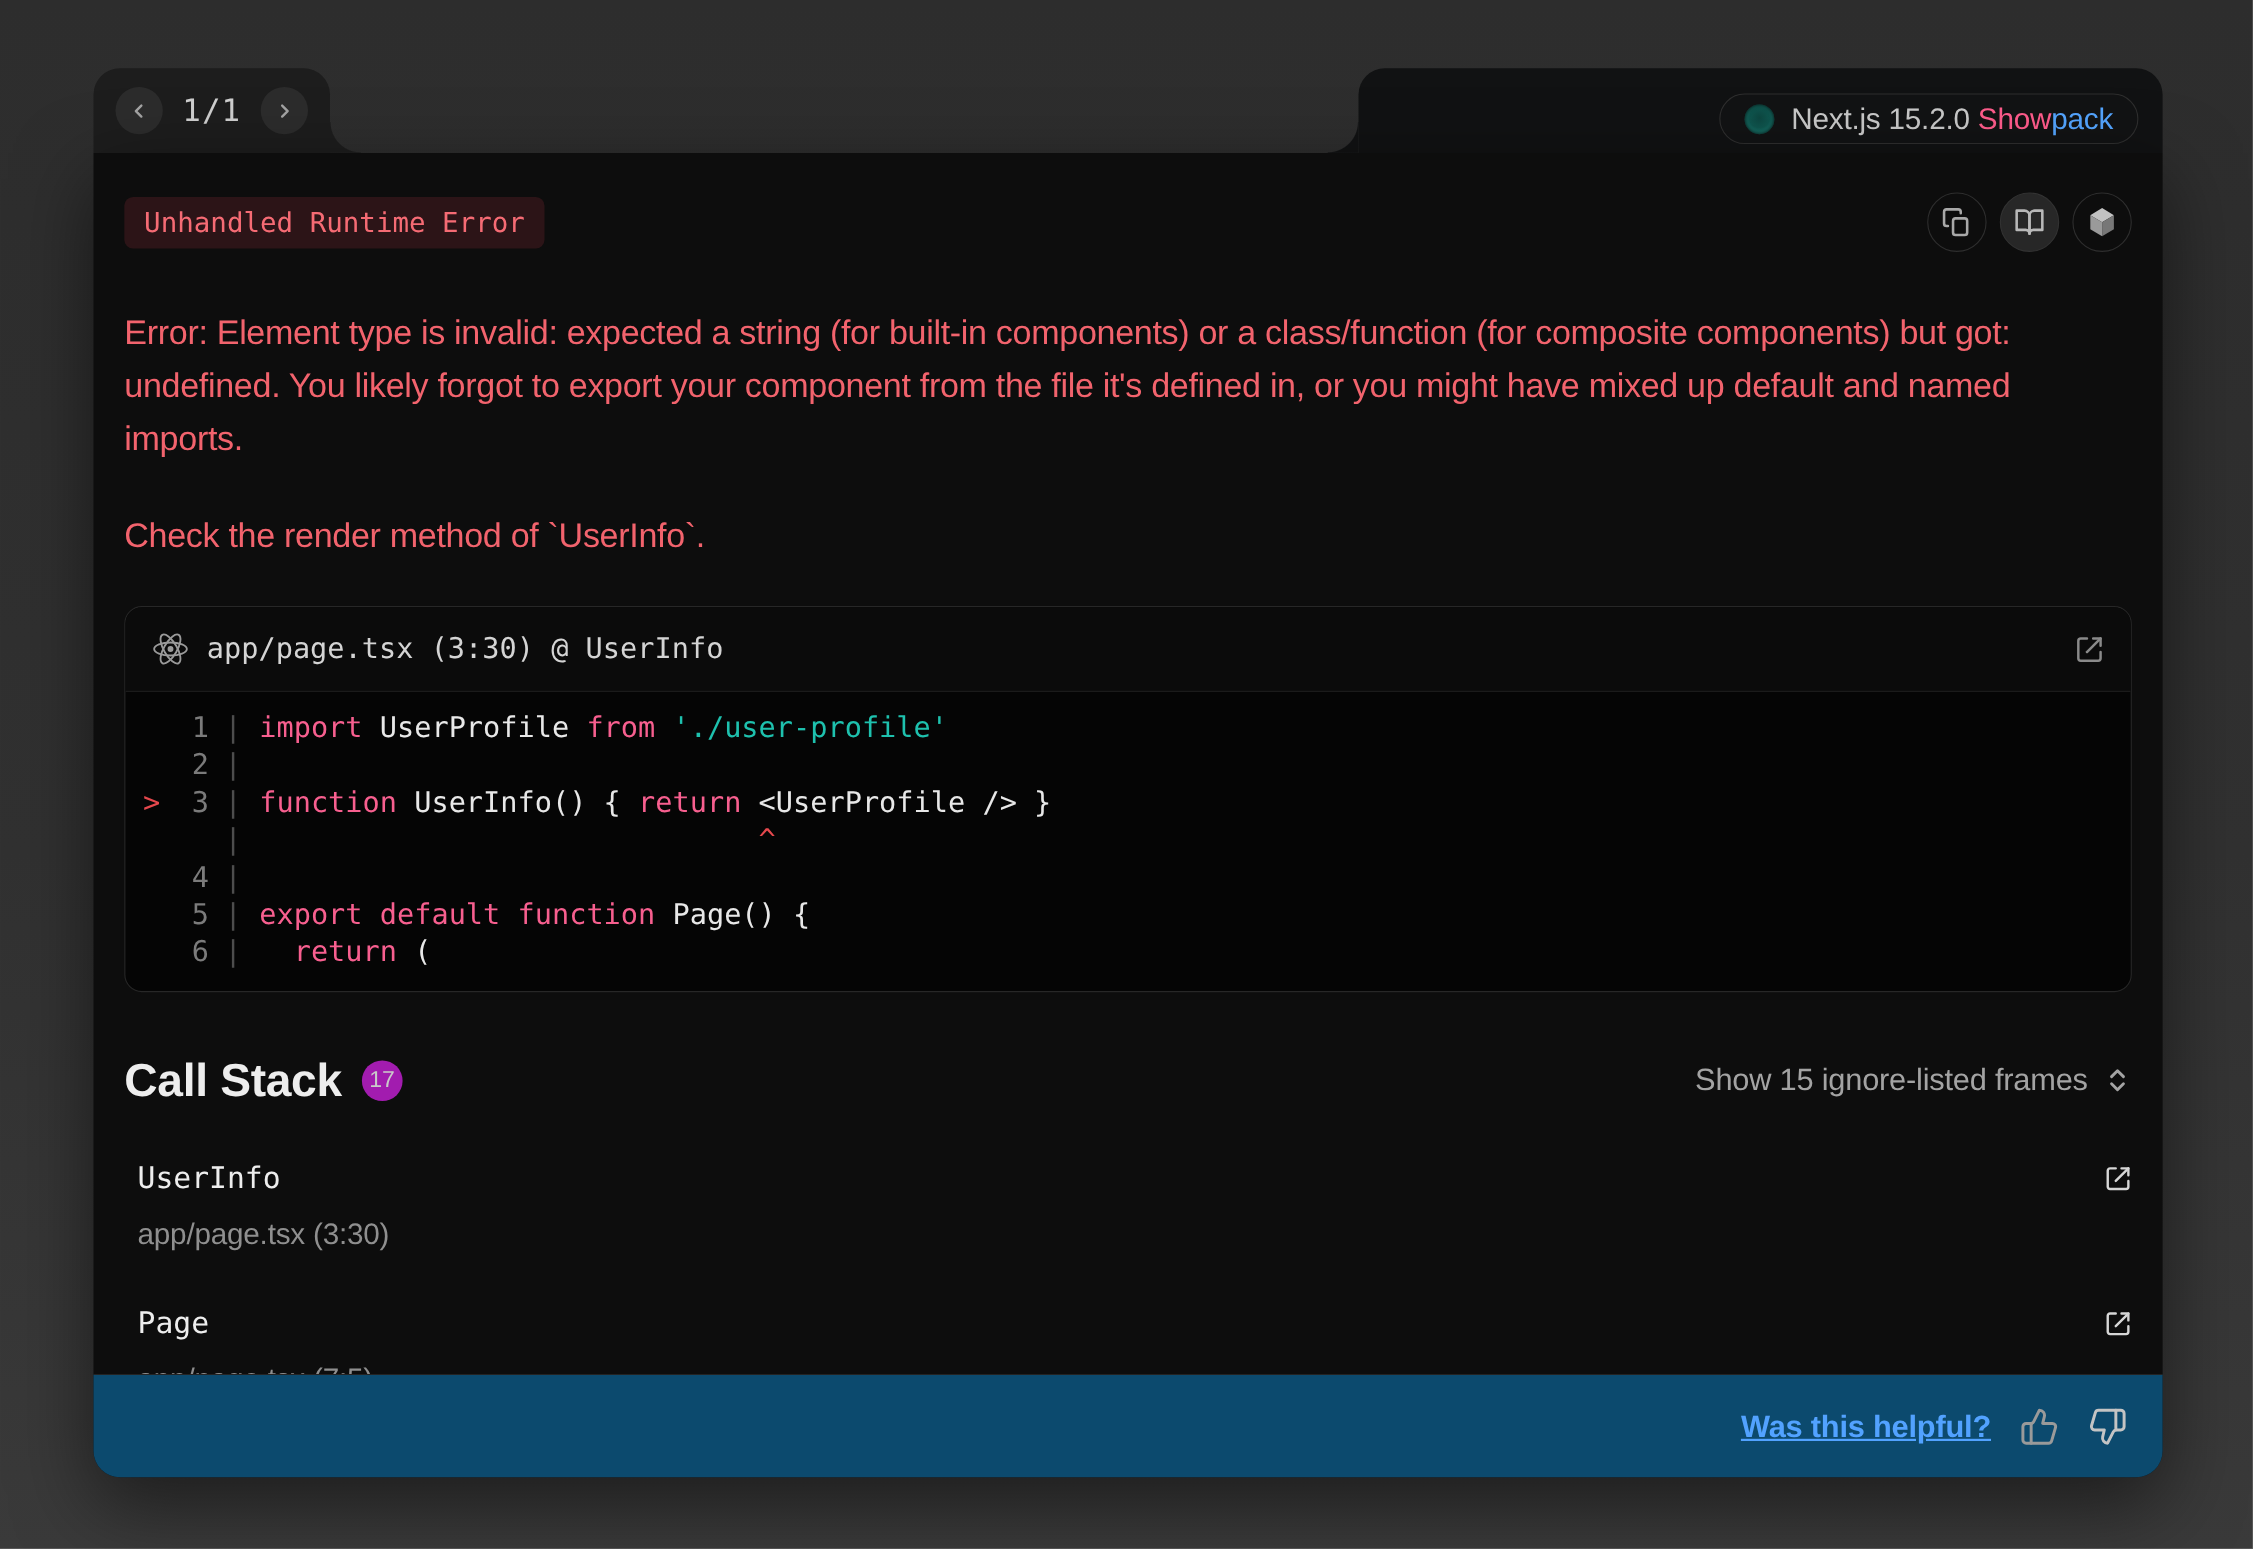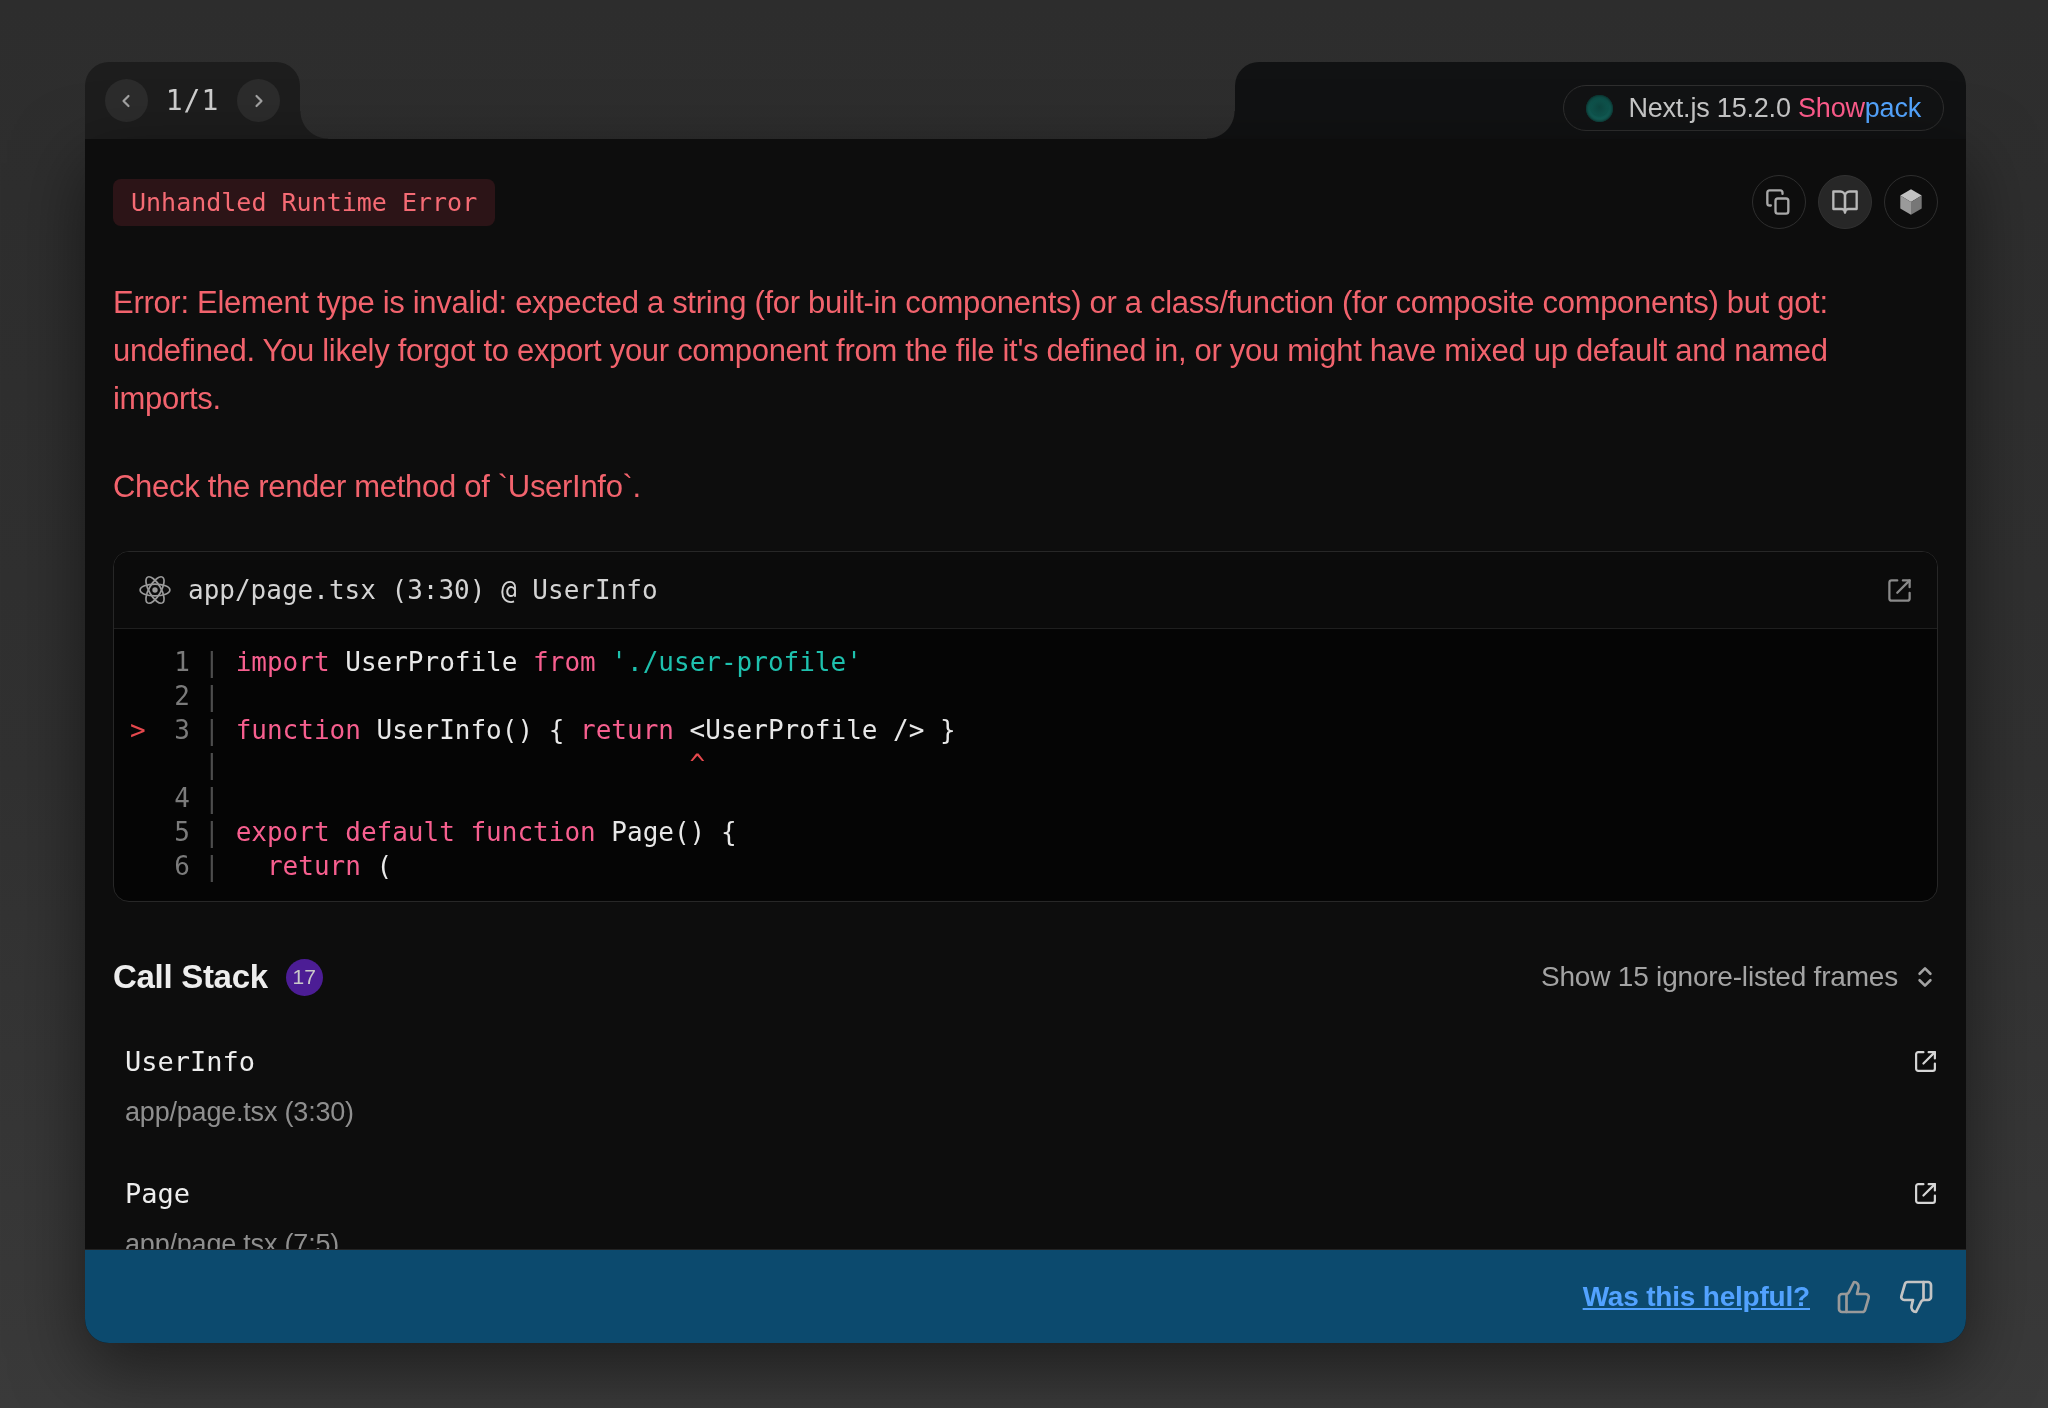--- a/index.html
+++ b/index.html
@@ -96,23 +96,23 @@
   .g-num { width:32px; color:#7b7b7b; text-align:right; flex:0 0 auto; }
   .g-pipe { color:#4d4d4d; margin-left:14px; flex:0 0 auto; }
   .code-text { margin-left:16px; color:#e8e8e8; }
   .seg-kw { color:#f75f8f; }
   .seg-str { color:#1ec1ae; }
   .seg-pl { color:#e8e8e8; }
   .seg-caret { color:#e5484d; }
 
   
   .callstack-header { display:flex; align-items:center; margin-top:56px; }
-  .callstack-title { font-size:33px; font-weight:700; color:#ededed; letter-spacing:-0.3px; }
+  .callstack-title { font-size:42px; font-weight:700; color:#ededed; letter-spacing:-0.3px; }
   .count-badge {
-    margin-left:18px; width:37px; height:37px; border-radius:50%; background:#4c1d95;
+    margin-left:18px; width:37px; height:37px; border-radius:50%; background:#a21caf;
     color:#c9c9c9; font-size:21px; display:flex; align-items:center; justify-content:center;
   }
   .frames-toggle {
     margin-left:auto; display:flex; align-items:center; gap:14px; background:none; border:none;
     color:#a3a3a3; font-size:28px; cursor:pointer; letter-spacing:-0.2px;
   }
 
   .frames { margin-top:50px; padding-left:12px; }
   .frame { margin-bottom:50px; }
   .frame-name-row { display:flex; align-items:center; gap:18px;justify-content:space-between; }

